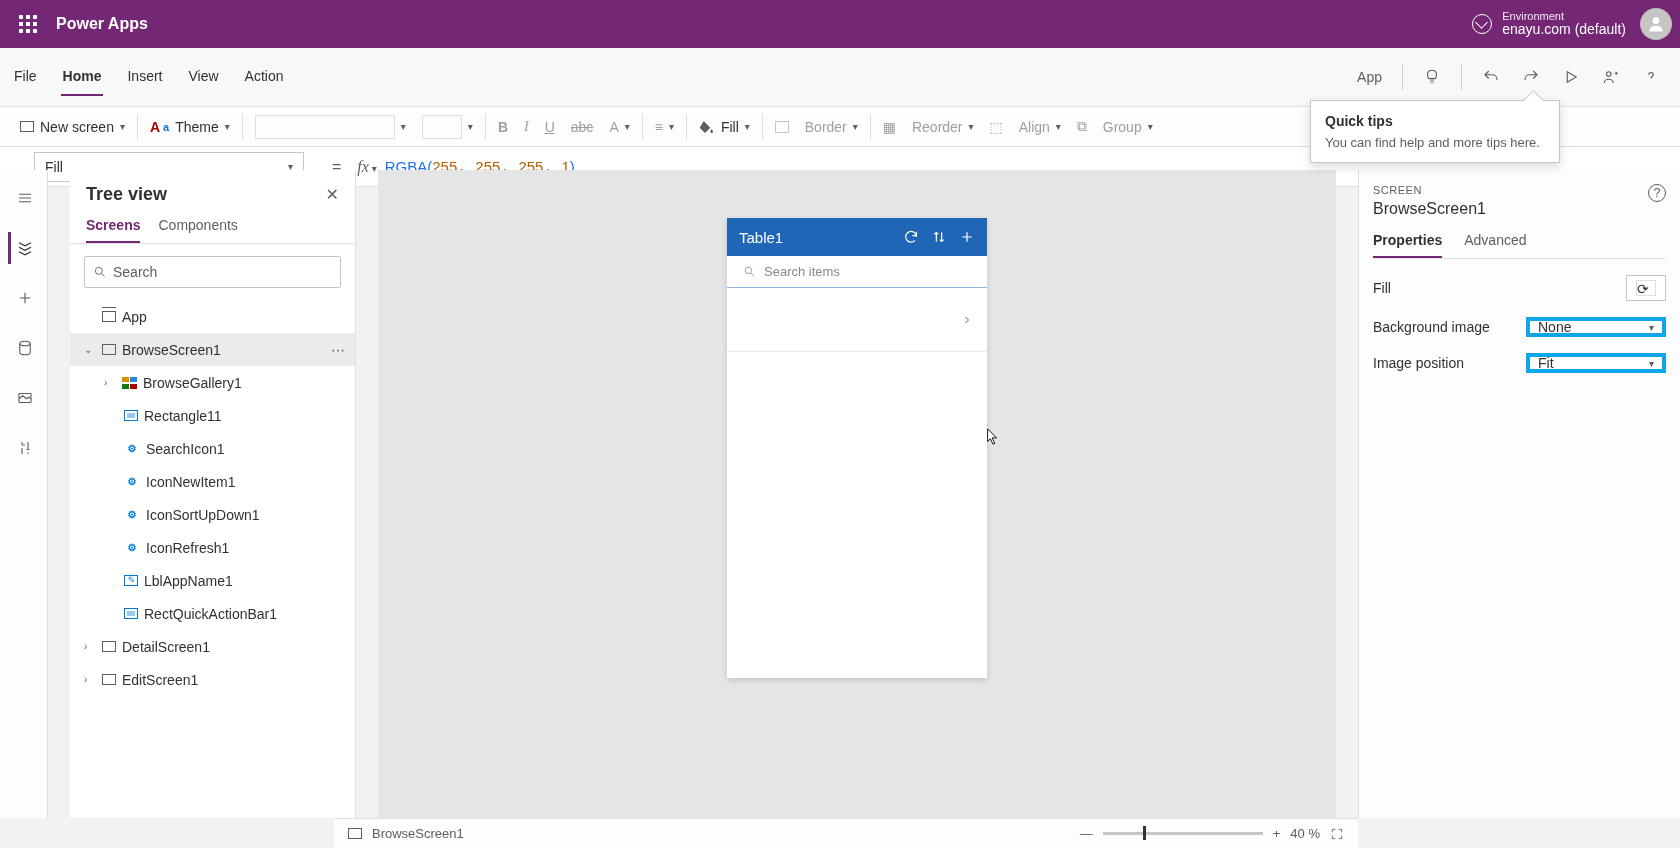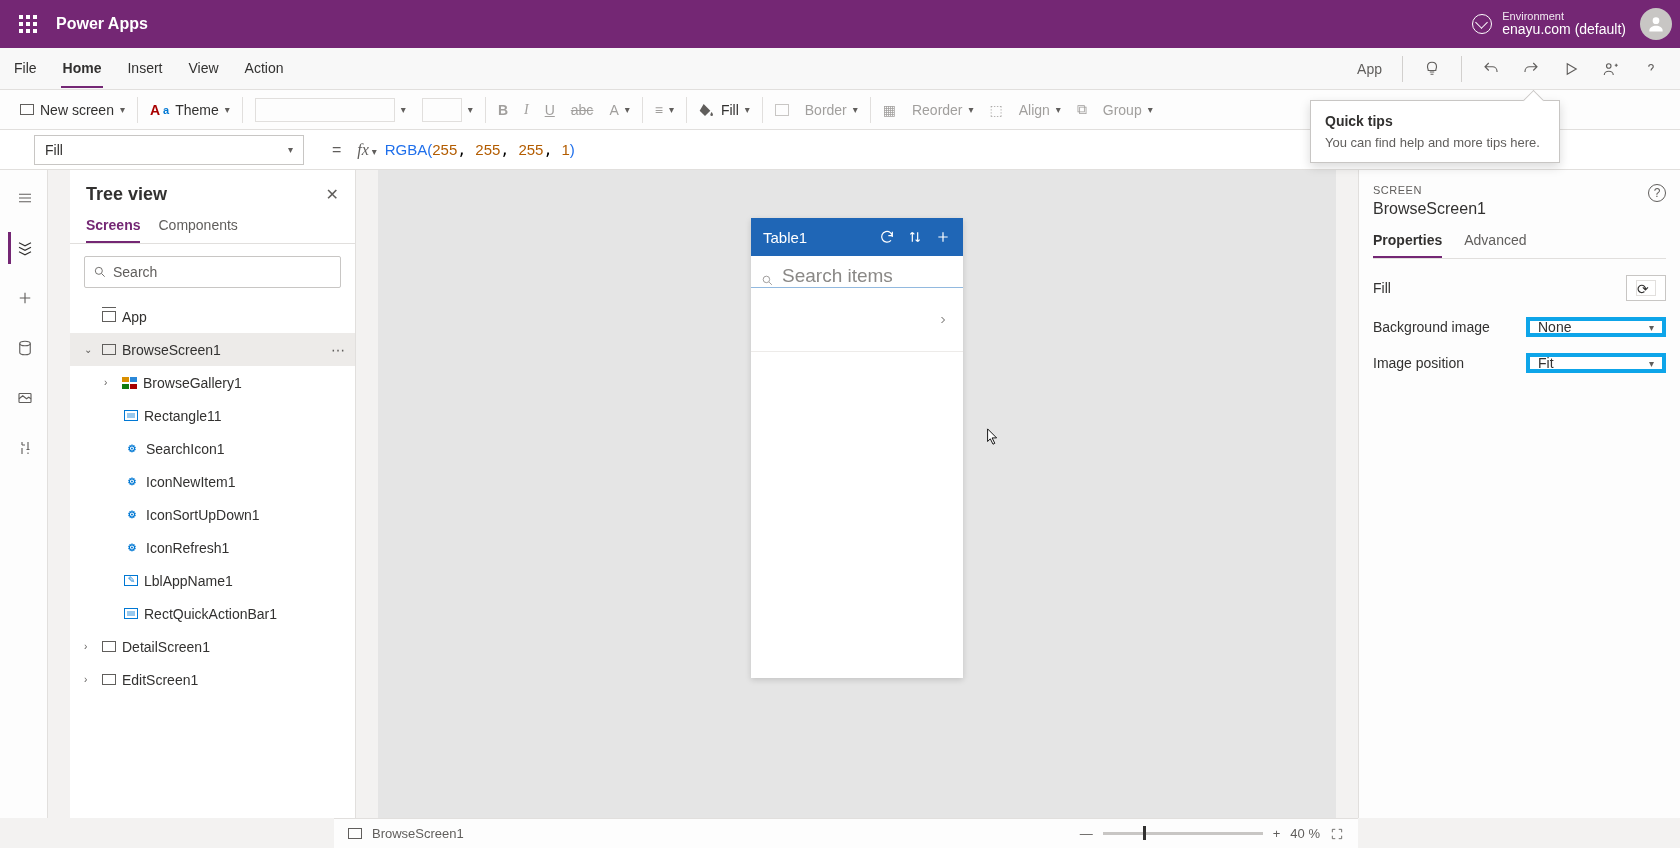--- a/index.html
+++ b/index.html
@@ -15,21 +15,21 @@
 .env-block { display: flex; align-items: center; gap: 10px; }
 .env-icon { width: 20px; height: 20px; border: 1.5px solid #fff; border-radius: 50%; position: relative; }
 .env-icon::after{content:"";position:absolute;width:8px;height:8px;border-bottom:1.5px solid #fff;border-right:1.5px solid #fff;transform:rotate(45deg);left:4px;top:3px;}
 .env-text { line-height: 1.1; }
 .env-label { font-size: 11px; opacity: .9; }
 .env-name { font-size: 14px; }
 .avatar { width: 32px; height: 32px; border-radius: 50%; background: #c8c6c4; display:flex;align-items:center;justify-content:center;}
 .avatar svg { width: 20px; height: 20px; fill: #fff; }
 
 
-.menu-row { height: 42px; background: #f8f8f8; border-bottom: 1px solid #e1dfdd; display: flex; align-items: center; padding: 0 12px; }
+.menu-row { height: 59px; background: #f8f8f8; border-bottom: 1px solid #e1dfdd; display: flex; align-items: center; padding: 0 12px; }
 .menu-tabs { display: flex; gap: 22px; }
 .menu-tab { font-size: 14px; color: #323130; padding: 10px 2px; cursor: pointer; border-bottom: 2.5px solid transparent; }
 .menu-tab.active { border-bottom-color: #742774; font-weight: 600; }
 .menu-right { margin-left: auto; display: flex; align-items: center; gap: 6px; }
 .menu-right .btn { padding: 6px 8px; cursor: pointer; color: #605e5c; font-size: 14px; display:flex;align-items:center;}
 .menu-right .sep { width:1px; height:26px; background:#d2d0ce; margin: 0 6px;}
 .menu-right svg { width:18px;height:18px;stroke:#605e5c;fill:none;stroke-width:1.5;}
 
 
 .tool-row { height: 40px; background: #fdfdfd; border-bottom: 1px solid #e1dfdd; display: flex; align-items: center; padding: 0 12px; gap: 0; color:#a19f9d;}
@@ -84,26 +84,26 @@
 .tree-icon.txt::after{content:"I";position:absolute;left:2px;top:-2px;font-size:9px;}
 .tree-icon.lbl{width:14px;height:11px;border:1.5px solid #0078d4;}
 .tree-icon.lbl::after{content:"✎";position:absolute;font-size:9px;color:#0078d4;margin-left:1px;margin-top:-2px;}
 .expand-arrow{width:12px;color:#605e5c;font-size:10px;}
 .indent-1{padding-left:14px;}
 .indent-2{padding-left:34px;}
 .indent-3{padding-left:54px;}
 
 
 .canvas-area { flex:1; background:#e5e5e5; position:relative; display:flex; align-items:flex-start; justify-content:center; padding-top:48px;}
-.phone-canvas { width:212px; height:460px; background:#fff; box-shadow:0 2px 6px rgba(0,0,0,.15); display:flex;flex-direction:column;}
+.phone-canvas { width:260px; height:460px; background:#fff; box-shadow:0 2px 6px rgba(0,0,0,.15); display:flex;flex-direction:column;}
 .phone-header { height:38px; background:#1f66b6; color:#fff; display:flex; align-items:center; padding:0 12px; gap:12px;}
 .phone-header .title{font-size:15px;flex:0 0 auto;}
 .phone-header .spacer{flex:1;}
 .phone-header svg{width:16px;height:16px;stroke:#fff;fill:none;stroke-width:1.8;cursor:pointer;}
-.phone-search { height:32px; border-bottom:1.5px solid #92b9df; display:flex;align-items:flex-end;padding:0 10px;gap:8px;color:#8a8886;font-size:19px;}
+.phone-search { height:32px; border-bottom:1.5px solid #92b9df; display:flex;align-items:center;padding:0 16px;gap:8px;color:#8a8886;font-size:13px;}
 .phone-search svg{width:13px;height:13px;stroke:#8a8886;fill:none;stroke-width:1.5;}
 .phone-row{height:64px;border-bottom:1px solid #edebe9;display:flex;align-items:center;justify-content:flex-end;padding:0 14px;}
 .phone-row svg{width:12px;height:12px;stroke:#605e5c;fill:none;stroke-width:2;}
 .cursor-arrow{position:absolute;left:608px;top:258px;width:14px;height:18px;}
 .cursor-arrow svg{width:14px;height:18px;}
 
 
 .props-panel { width: 322px; background:#fdfdfd; border-left:1px solid #e1dfdd; padding: 14px 14px 0;}
 .props-header { display:flex; justify-content:space-between; align-items:flex-start;}
 .props-label { font-size:11px; color:#605e5c; letter-spacing:.5px;}

